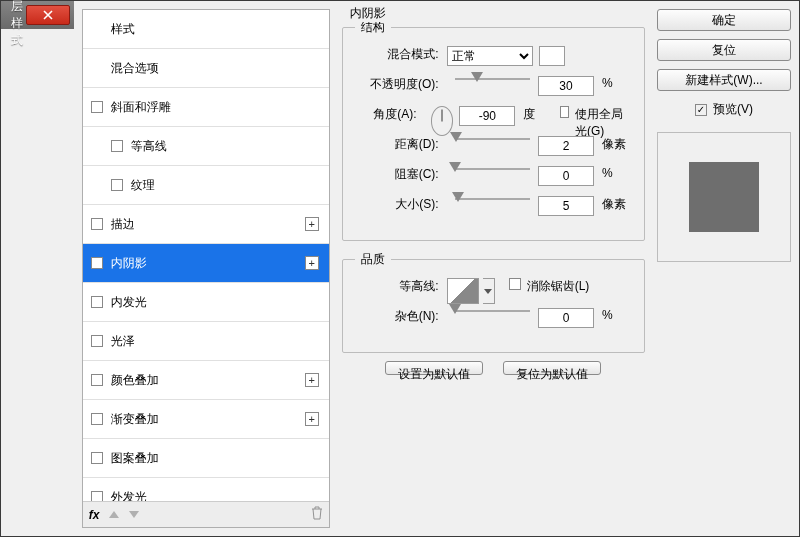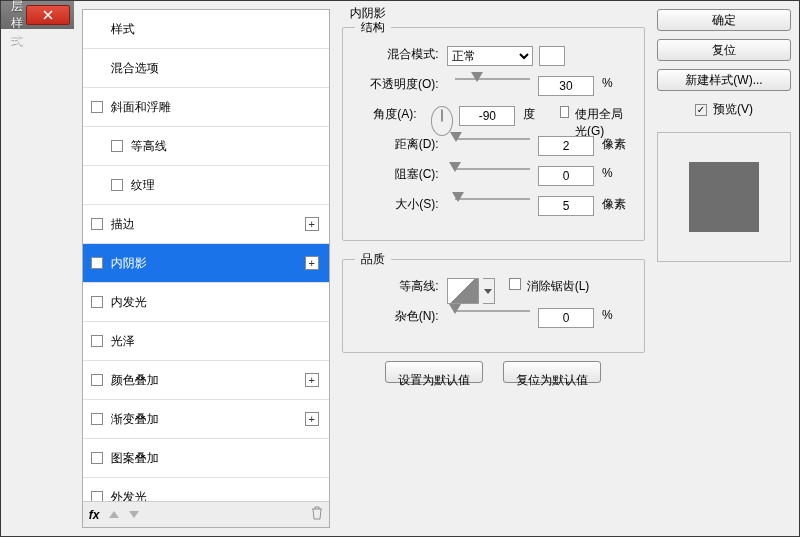--- a/index.html
+++ b/index.html
@@ -42,21 +42,21 @@
 .slider .thumb { position: absolute; top: -4px; width: 0; height: 0; border-left: 6px solid transparent; border-right: 6px solid transparent; border-top: 10px solid #888; transform: translateX(-6px); }
 .numbox { width: 56px; height: 20px; border: 1px solid #9a9a9a; background: #fff; text-align: center; }
 .unit { margin-left: 8px; width: 30px; }
 .angle { width: 30px; height: 30px; border: 1px solid #999; border-radius: 50%; position: relative; margin: 0 6px; }
 .angle .needle { position: absolute; width: 12px; height: 1px; background: #333; top: 50%; left: 50%; transform-origin: left center; transform: rotate(-90deg); }
 .smallcb { width: 12px; height: 12px; border: 1px solid #888; background: #fff; margin: 0 6px 0 14px; }
 .contour { width: 32px; height: 26px; border: 1px solid #9a9a9a; background: linear-gradient(135deg,#fff 0%,#fff 49%,#888 50%,#888 100%); margin-right: 4px; }
 .dd { width: 12px; height: 26px; border: 1px solid #9a9a9a; border-left: none; display: flex; align-items: center; justify-content: center; }
 .dd::after { content: ""; border-left: 4px solid transparent; border-right: 4px solid transparent; border-top: 5px solid #555; }
 .btnrow { display: flex; gap: 20px; justify-content: center; margin-top: 6px; }
-.btn2 { height: 14px; padding: 10px 12px; border: 1px solid #8a8a8a; background: linear-gradient(#fdfdfd,#e6e6e6); border-radius: 3px; cursor: pointer; }
+.btn2 { height: 14px; padding: 4px 12px; border: 1px solid #8a8a8a; background: linear-gradient(#fdfdfd,#e6e6e6); border-radius: 3px; cursor: pointer; }
 
 .right { width: 134px; display: flex; flex-direction: column; gap: 8px; }
 .rbtn { height: 22px; border: 1px solid #8a8a8a; background: linear-gradient(#fdfdfd,#e6e6e6); border-radius: 3px; cursor: pointer; width: 100%; }
 .preview-box { border: 1px solid #bcbcbc; height: 130px; display: flex; align-items: center; justify-content: center; margin-top: 6px; }
 .preview-sq { width: 70px; height: 70px; background: #6e6e6e; }
 .previewrow { display: flex; align-items: center; justify-content: center; gap: 6px; margin-top: 2px; }
 .previewrow .cb { width: 12px; height: 12px; border: 1px solid #888; }
 .previewrow .cb::after { content: "✓"; font-size: 10px; display: block; text-align: center; line-height: 10px; }
 .trash svg { width: 12px; height: 14px; opacity: .6; }
 </style>

